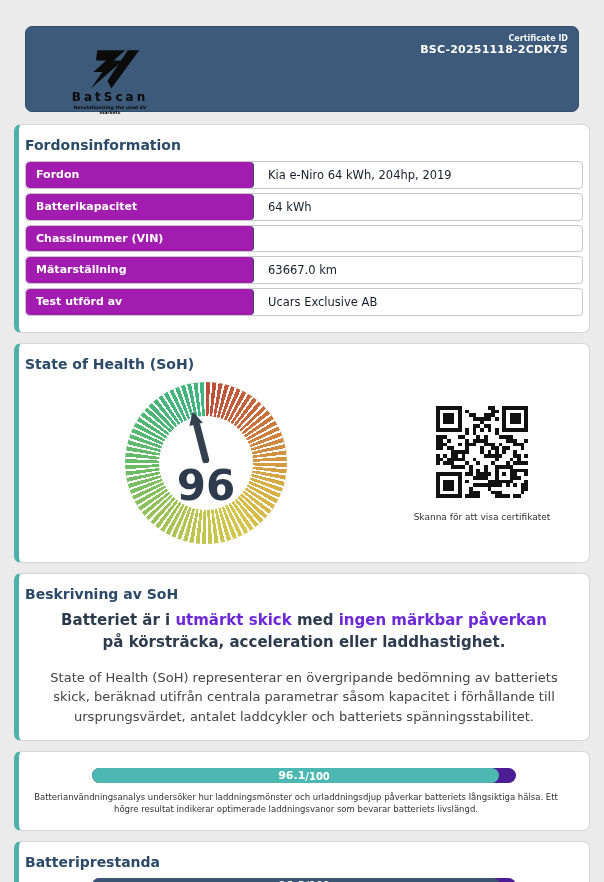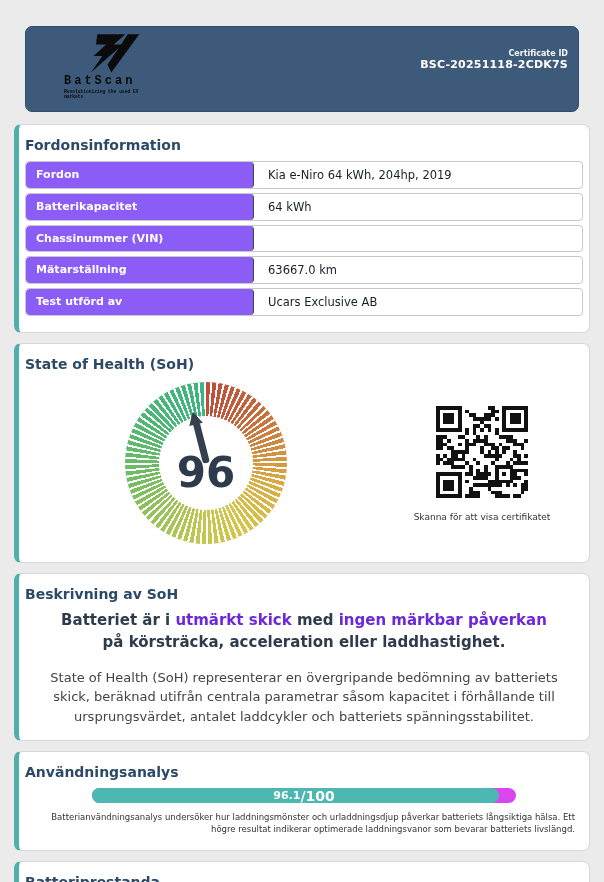--- a/index.html
+++ b/index.html
@@ -6,53 +6,53 @@
   html,body { width:604px; height:882px; background:#ebebeb; overflow:hidden;
     font-family:"DejaVu Sans","Liberation Sans",sans-serif; color:#1f2937; }
   .page { padding:26px 14px 0 14px; }
 
   
   .header { position:relative; margin:0 11px 12px 11px; height:86px;
     background:#3d5a7a; border:1px solid #30506e; border-radius:7px;
     display:flex; align-items:center; justify-content:center; }
   .header-title { color:#fff; font-size:23px; font-weight:bold; letter-spacing:.5px;
     text-shadow:0 1px 1px rgba(0,0,0,.25); margin-left:40px; }
-  .logo-block { position:absolute; left:38px; top:6px; width:92px; text-align:left;font-family:Liberation Mono, monospace; }
+  .logo-block { position:absolute; left:38px; top:22px; width:92px; text-align:center; }
   .logo-mark { display:block; margin:0 auto; }
   .logo-name { font-size:12px; font-weight:bold; color:#0b0b0b; letter-spacing:3px; line-height:1.1; }
   .logo-tag { font-size:4.6px; color:#0b0b0b; font-weight:bold; margin-top:1px; }
-  .cert-block { position:absolute; top:22px; right:10px; text-align:right; color:#fff; }
+  .cert-block { position:absolute; top:7px; right:10px; text-align:right; color:#fff; }
   .cert-label { font-size:8px; font-weight:bold; opacity:.95; }
   .cert-id { font-size:11px; font-weight:bold; letter-spacing:.2px; }
 
   
   .card { background:#fff; border:1px solid #d7d7d7; border-left:5px solid #4fb0ab;
     border-radius:7px; padding:12px 6px; margin-bottom:10px; }
   .section-title { color:#2c4a68; font-size:14px; font-weight:bold; margin-bottom:8px; }
 
   
   .vrow { display:flex; align-items:stretch; border:1px solid #c9c9c9; border-radius:4px;
     margin-bottom:4px; overflow:hidden; background:#fff; }
-  .vlabel { width:228px; background:#8b5cf6; border-right:1px solid #2e4a63; border-radius:4px;
+  .vlabel { width:228px; background:#a21caf; border-right:1px solid #2e4a63; border-radius:4px;
     color:#fff; font-size:11px; font-weight:bold; padding:6px 10px; }
   .vvalue { flex:1; font-size:11.5px; color:#17202a; padding:6px 14px; align-self:center; }
 
   
   .soh-content { display:flex; align-items:center; justify-content:space-between;
     padding:2px 26px 6px 100px; }
   .gauge { position:relative; width:162px; height:162px; border-radius:50%;
     background:conic-gradient(from 0deg,
       #bd4c3a 0deg, #c4653c 38deg, #d08a40 75deg, #d8ae45 110deg,
       #d6c44a 150deg, #c2c64f 185deg, #9cc257 220deg, #76bd62 255deg,
       #55b871 295deg, #44b57b 330deg, #3fb480 360deg); }
   .gauge-ticks { position:absolute; inset:0; border-radius:50%;
     background:repeating-conic-gradient(rgba(255,255,255,0) 0deg 2.9deg, #fff 2.9deg 4.5deg); }
   .gauge-inner { position:absolute; left:50%; top:50%; width:94px; height:94px;
     transform:translate(-50%,-50%); background:#fff; border-radius:50%;
-    display:flex; align-items:center; justify-content:center; }
+    display:flex; align-items:flex-end; justify-content:center; }
   .gauge-value { font-size:42px; font-weight:bold; color:#2e3b4d; margin-top:18px; }
   .gauge-needle { position:absolute; left:50%; bottom:50%; width:7px; height:42px;
     margin-left:-3.5px; background:#35404f; border-radius:3px;
     transform-origin:50% 100%; }
   .gauge-needle::before { content:""; position:absolute; top:-11px; left:-4px;
     border-left:7.5px solid transparent; border-right:7.5px solid transparent;
     border-bottom:13px solid #35404f; }
   .qr-block { width:150px; text-align:center; }
   .qr-box { width:96px; height:96px; margin:0 auto; background:#fff; padding:2px; }
   .qr-box svg { width:100%; height:100%; shape-rendering:crispEdges; }
@@ -60,29 +60,29 @@
 
   
   .desc-main { text-align:center; font-size:15px; font-weight:bold; color:#2e3b4d;
     line-height:1.45; margin:6px 28px 0 28px; }
   .red { color:#6d28d9;margin-top:20px; }
   .desc-foot { text-align:center; font-size:13px; color:#444; line-height:1.5;
     margin:14px 6px 2px 6px; }
 
   
   .bar-track { position:relative; width:424px; height:15px; margin:4px auto 9px auto;
-    background:#d946ef; border-radius:8px; }
+    background:#4c1d95; border-radius:8px; }
   .bar-fill { height:100%; border-radius:8px; }
   .bar-fill.teal { background:#4db8b2; }
   .bar-fill.navy { background:#3a5574; }
   .bar-label { position:absolute; inset:0; display:flex; align-items:center;
     justify-content:center; color:#fff; font-weight:bold; font-size:11px; }
-  .bar-label .max { font-size:14px; margin-top:1px; }
-  .bar-desc { text-align:right; font-size:8.5px; color:#333; line-height:1.4;
-    margin:0 8px 2px 8px; }
+  .bar-label .max { font-size:10px; margin-top:1px; }
+  .bar-desc { text-align:center; font-size:8.5px; color:#333; line-height:1.4;
+    margin:0 24px 2px 8px; }
 </style>
 </head>
 <body>
 
 <div class="page">
 
   <div class="header">
     <div class="logo-block">
       <svg class="logo-mark" width="64" height="42" viewBox="0 0 100 66" fill="#0b0b0b">
         <path d="M30 2 H74 L56 18 H70 L20 62 L38 36 H24 L44 18 H28 Z"></path>
@@ -443,21 +443,20 @@
     </div>
   </div>
 
   <div class="card">
     <div class="section-title">Beskrivning av SoH</div>
     <div class="desc-main"><span>Batteriet är i </span><span class="red">utmärkt skick</span><span> med </span><span class="red">ingen märkbar påverkan</span><span> på körsträcka, acceleration eller laddhastighet.</span></div>
     <div class="desc-foot">State of Health (SoH) representerar en övergripande bedömning av batteriets skick, beräknad utifrån centrala parametrar såsom kapacitet i förhållande till ursprungsvärdet, antalet laddcykler och batteriets spänningsstabilitet.</div>
   </div>
 
   <div class="card">
-    <div class="section-title">Användningsanalys</div>
     <div class="bar-track">
       <div class="bar-fill teal" style="width: 96.1%;"></div>
       <div class="bar-label">
           <span>96.1</span>
           <span class="max">/100</span>
         </div>
     </div>
     <div class="bar-desc">Batterianvändningsanalys undersöker hur laddningsmönster och urladdningsdjup påverkar batteriets långsiktiga hälsa. Ett högre resultat indikerar optimerade laddningsvanor som bevarar batteriets livslängd.</div>
   </div>
 

